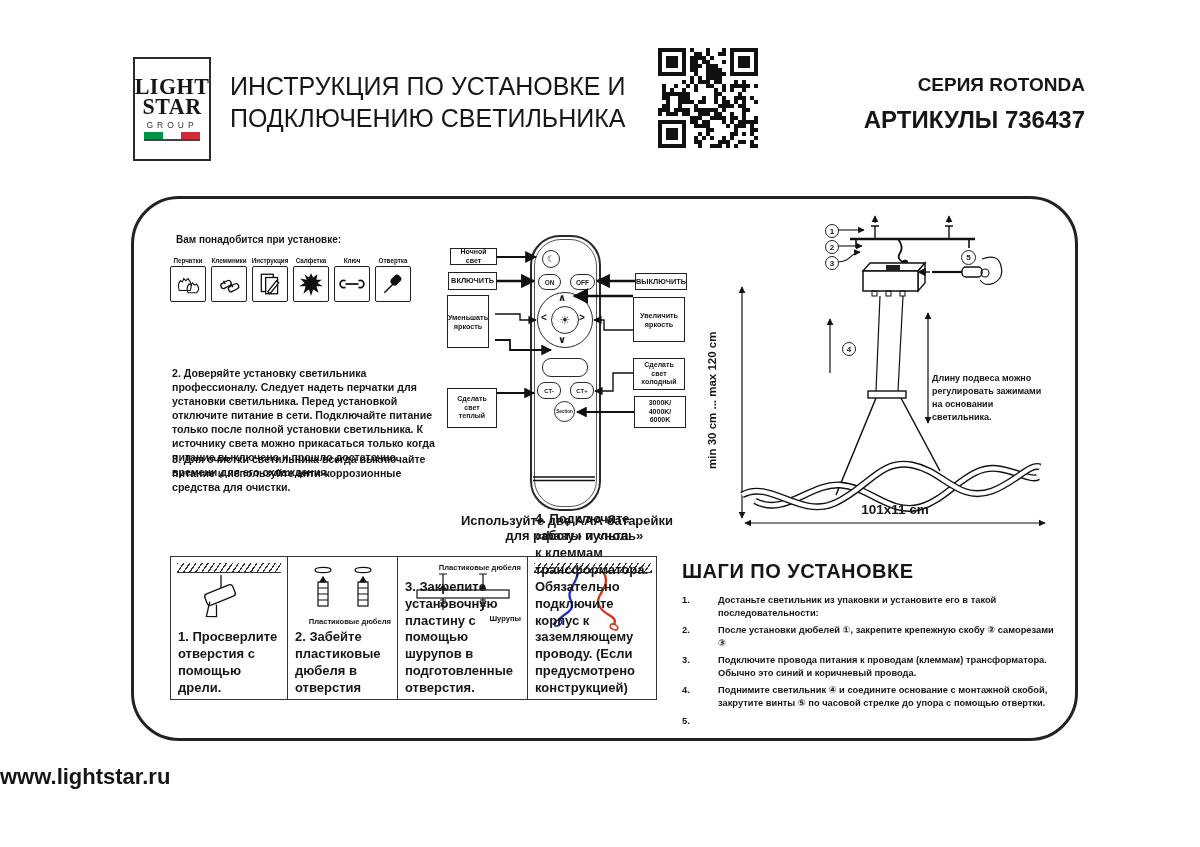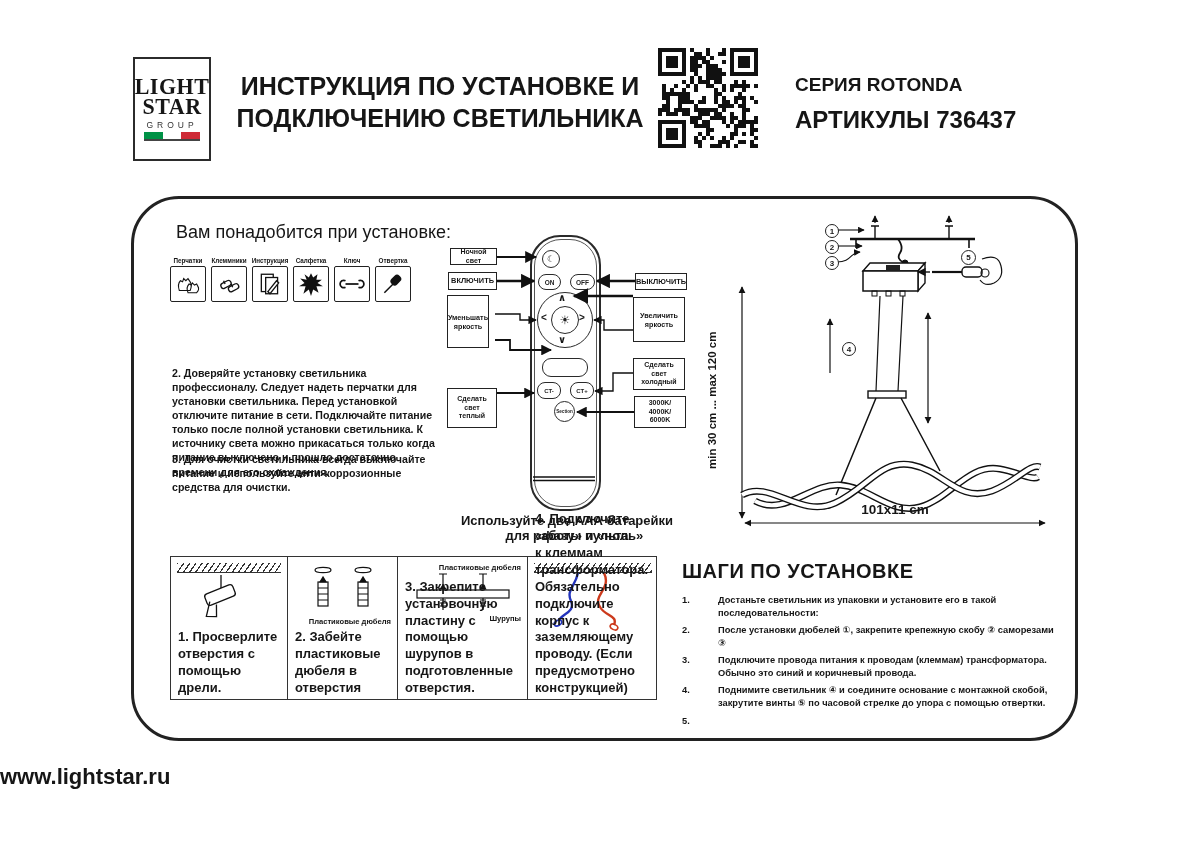--- a/index.html
+++ b/index.html
@@ -7,29 +7,29 @@
         font-family:"Liberation Sans","DejaVu Sans",sans-serif;color:#161616;}
   .abs{position:absolute;}
   
   .logo-box{left:133px;top:57px;width:74px;height:100px;border:2px solid #2b2b2b;
             display:flex;flex-direction:column;align-items:center;justify-content:center;gap:0;}
   .logo-word{font-family:"Liberation Serif","DejaVu Serif",serif;font-weight:bold;font-size:22px;
              line-height:.92;letter-spacing:.5px;transform:scaleY(1.05);}
   .logo-group{font-size:8.5px;letter-spacing:4px;margin-top:3px;color:#333;}
   .logo-flag{width:56px;height:7px;display:flex;margin-top:2px;border-bottom:2px solid #444;}
   .logo-flag div{flex:1;}
-  .doc-title{left:230px;top:70px;width:420px;text-align:center;font-weight:bold;font-size:25px;line-height:1.28;}
+  .doc-title{left:230px;top:70px;width:420px;text-align:left;font-weight:normal;font-size:25px;line-height:1.28;}
   .qr{left:658px;top:48px;width:100px;height:100px;}
-  .series-wrap{left:795px;top:74px;width:290px;text-align:left;}
+  .series-wrap{left:795px;top:74px;width:290px;text-align:right;}
   .series{font-weight:bold;font-size:19px;}
   .article{font-weight:bold;font-size:24px;margin-top:10px;}
   
   .frame{left:131px;top:196px;width:941px;height:539px;border:3px solid #222;border-radius:48px;}
   
-  .needs-title{left:176px;top:222px;font-size:18px;font-weight:normal;}
+  .needs-title{left:176px;top:234px;font-size:10px;font-weight:bold;}
   .tools{left:170px;top:257px;display:flex;gap:5px;}
   .tool{width:36px;display:flex;flex-direction:column;align-items:center;}
   .tool-label{font-size:6.3px;font-weight:bold;margin-bottom:2px;white-space:nowrap;}
   .tool-ico{width:34px;height:34px;border:1.6px solid #222;border-radius:2px;display:flex;align-items:center;justify-content:center;}
   .para{left:172px;width:272px;font-size:10.6px;font-weight:600;line-height:1.33;}
   
   .remote-body{left:530px;top:235px;width:67px;height:272px;border:2px solid #2a2a2a;border-radius:30px;}
   .remote-inner{position:absolute;left:2px;top:2px;right:2px;bottom:2px;border:1px solid #555;border-radius:27px;}
   .rbtn{position:absolute;border:1.5px solid #2a2a2a;background:#fff;display:flex;align-items:center;justify-content:center;
         font-weight:bold;color:#222;}
@@ -482,20 +482,21 @@
   </svg>
 
   <div class="co-circle" style="left:825px;top:224px;">1</div>
   <div class="co-circle" style="left:825px;top:240px;">2</div>
   <div class="co-circle" style="left:825px;top:256px;">3</div>
   <div class="co-circle" style="left:842px;top:342px;">4</div>
   <div class="co-circle" style="left:961px;top:250px;width:13px;height:13px;">5</div>
 
   <div class="abs vdim-text">min 30 cm ... max 120 cm</div>
   <div class="abs hdim-text">101x11 cm</div>
+  <div class="abs adjust-note">Длину подвеса можно регулировать зажимами на основании светильника.</div>
 
   <div class="abs panels">
     <div class="panel">
       <div class="hatch"></div>
       <svg width="60" height="48" viewBox="0 0 60 48" style="margin:2px 0 0 14px" fill="none" stroke="#111" stroke-width="1.3">
         <path d="M30,0 V13"></path>
         <rect x="14" y="14" width="30" height="12" rx="3" transform="rotate(-22 29 20)"></rect>
         <path d="M20,26 l-6,14 l10,2 l2,-12" transform="rotate(-10 23 33)"></path>
       </svg>
       <div class="pcap">1. Просверлите отверстия с помощью дрели.</div>

